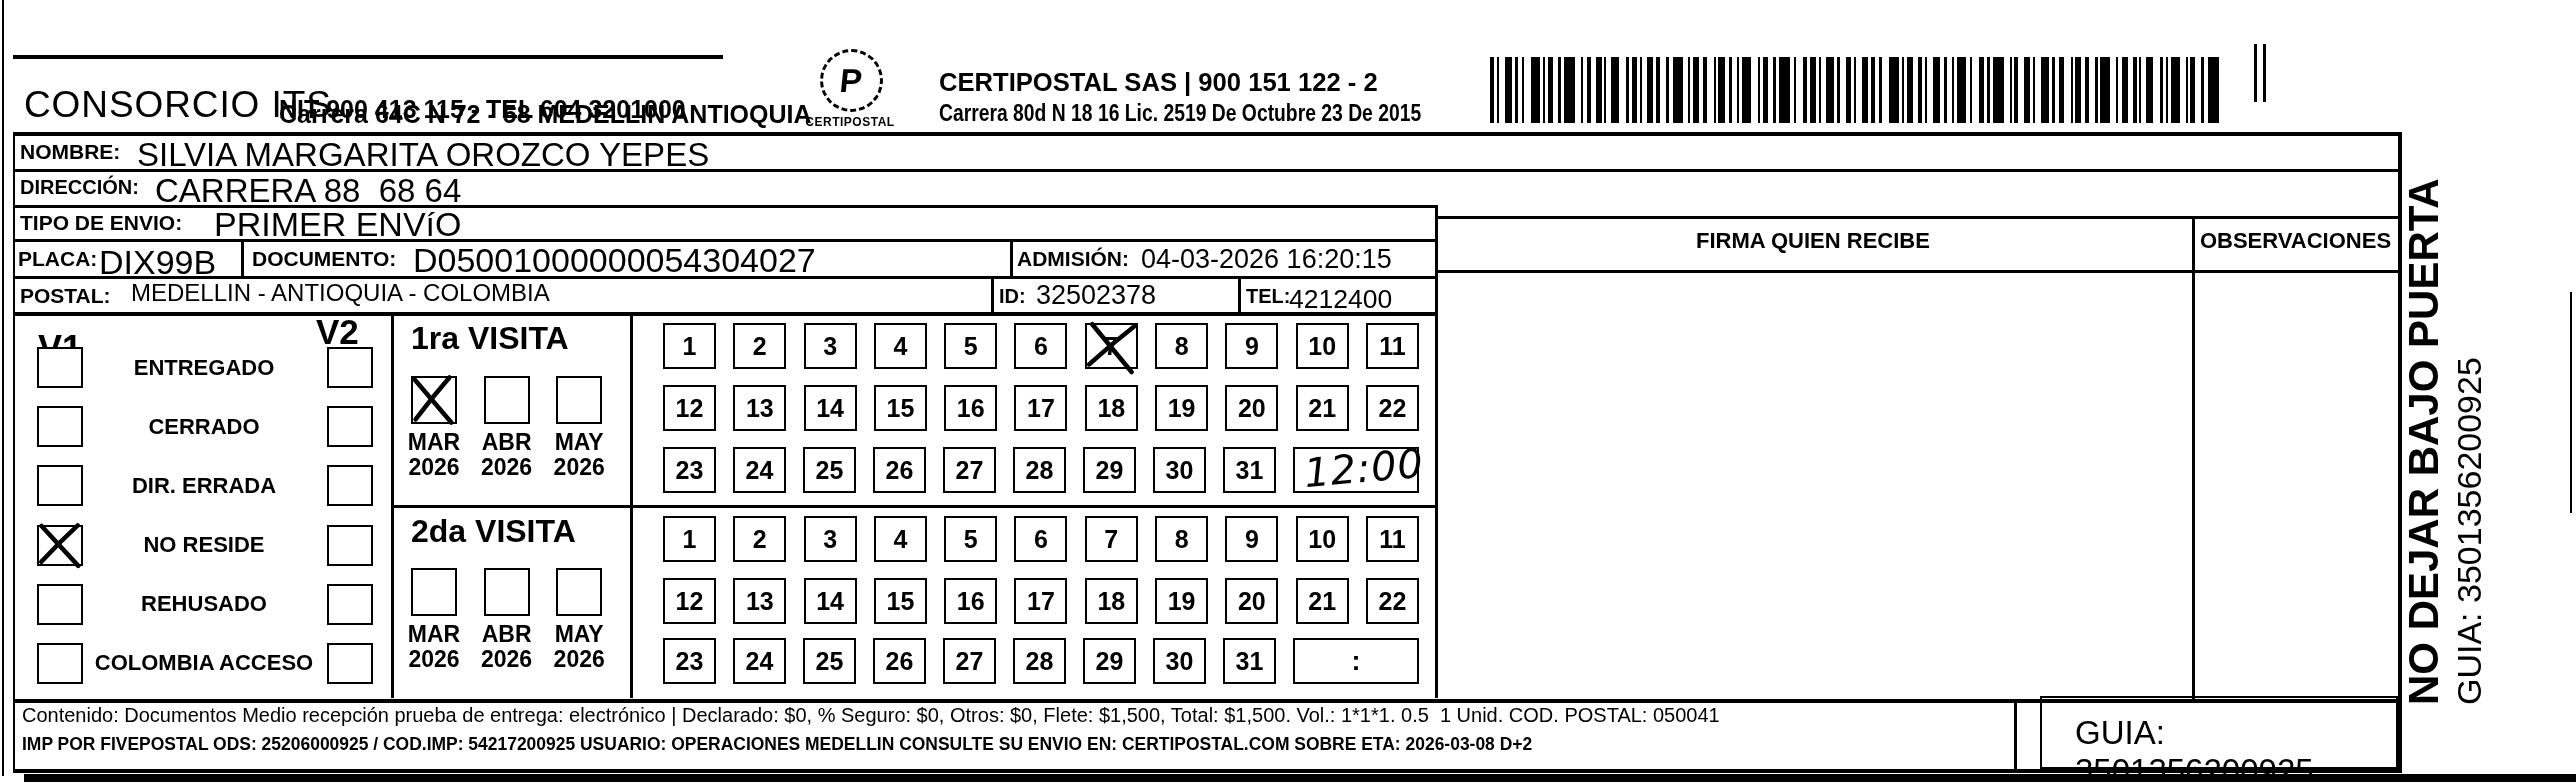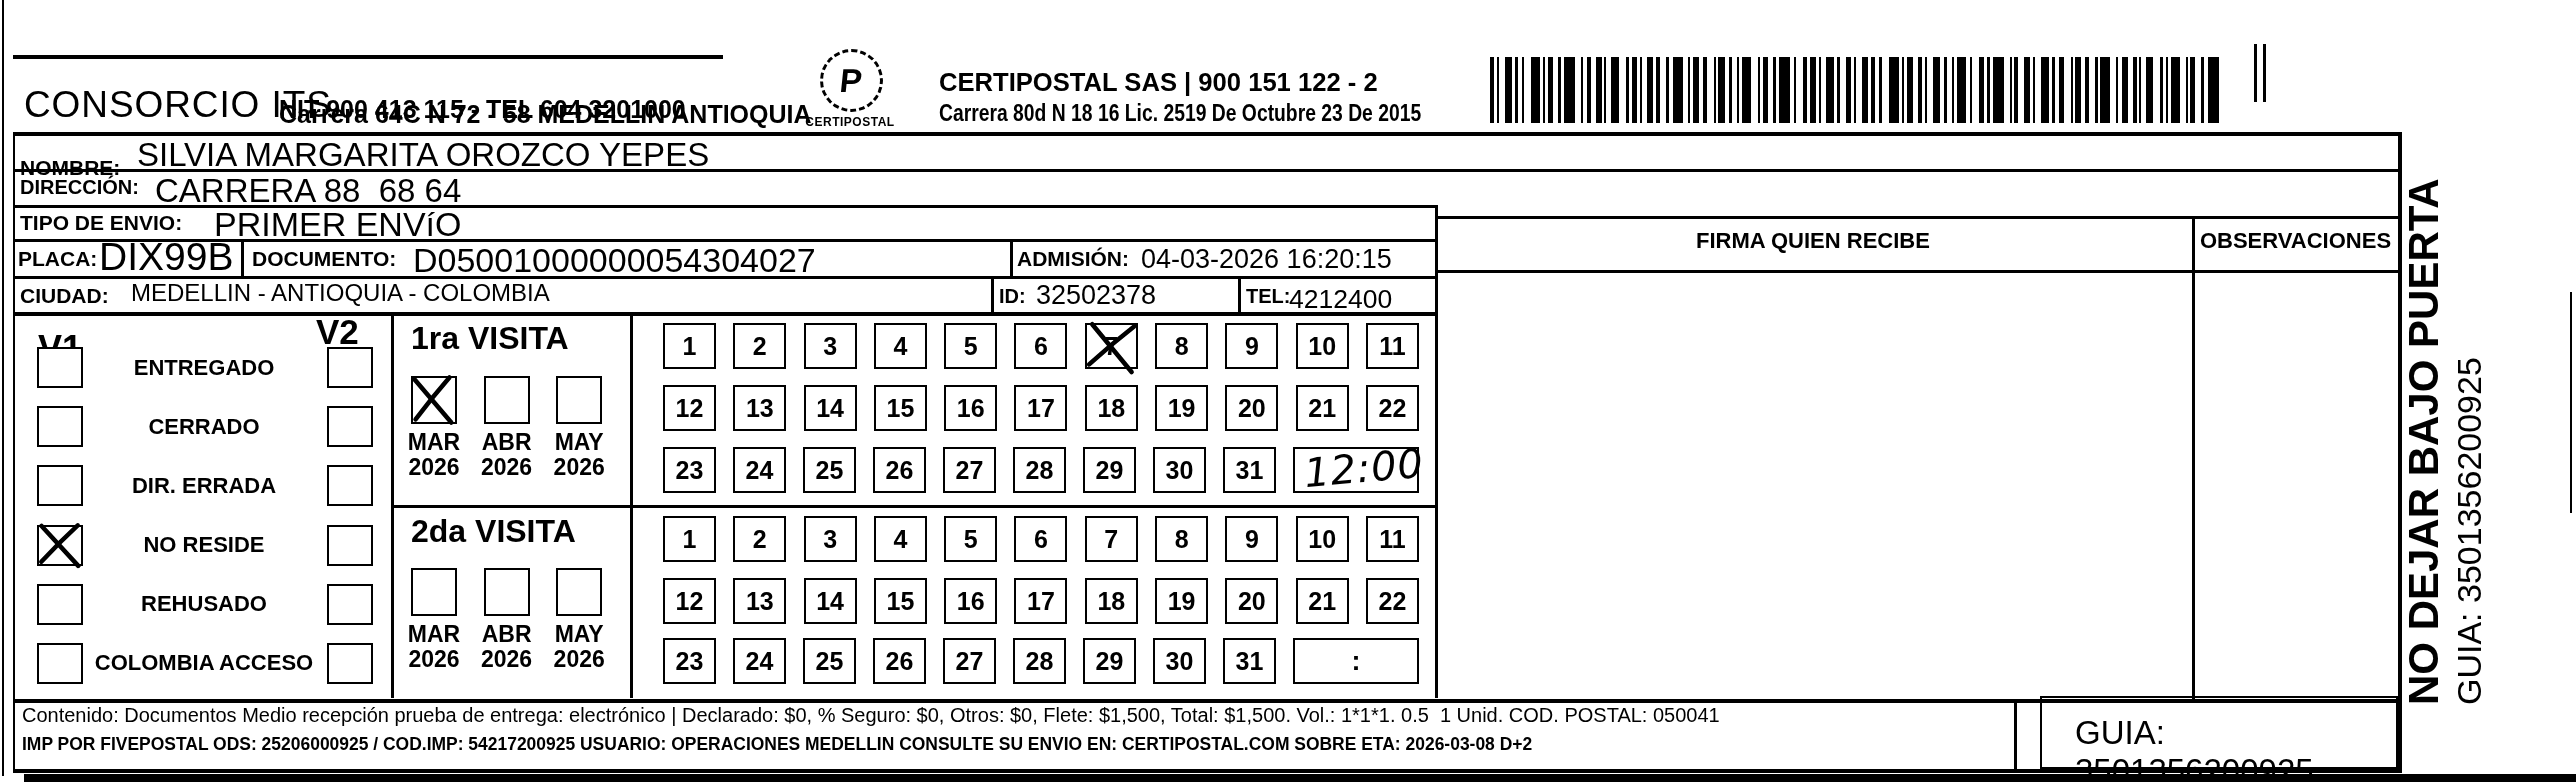--- a/index.html
+++ b/index.html
@@ -119,39 +119,39 @@
       <div class="abs b" style="left: 656px; top: 0px; width: 7.3px; height: 100%;"></div>
       <div class="abs b" style="left: 670px; top: 0px; width: 2.7px; height: 100%;"></div>
       <div class="abs b" style="left: 676px; top: 0px; width: 1.8px; height: 100%;"></div>
       <div class="abs b" style="left: 681px; top: 0px; width: 9px; height: 100%;"></div>
       <div class="abs b" style="left: 696px; top: 0px; width: 1.8px; height: 100%;"></div>
       <div class="abs b" style="left: 700px; top: 0px; width: 4.6px; height: 100%;"></div>
       <div class="abs b" style="left: 711px; top: 0px; width: 2.7px; height: 100%;"></div>
       <div class="abs b" style="left: 718px; top: 0px; width: 11px; height: 100%;"></div>
     </div>
 
-  <div class="abs lbl" style="left:20px;top:140px;font-size:21px;margin-top:16px;">NOMBRE:</div>
+  <div class="abs lbl" style="left:20px;top:140px;font-size:21px;">NOMBRE:</div>
   <div class="abs" style="left:137px;top:136px;font-size:33px;white-space:pre;">SILVIA MARGARITA OROZCO YEPES</div>
 
   <div class="abs lbl" style="left:20px;top:176px;font-size:20px;">DIRECCIÓN:</div>
   <div class="abs" style="left:155px;top:172px;font-size:33px;white-space:pre;">CARRERA 88  68 64</div>
 
   <div class="abs lbl" style="left:20px;top:211px;font-size:21px;">TIPO DE ENVIO:</div>
   <div class="abs" style="left:214px;top:205px;font-size:34px;">PRIMER ENVíO</div>
 
   <div class="abs lbl" style="left:18px;top:247px;font-size:21px;">PLACA:</div>
-  <div class="abs" style="left:99px;top:235px;font-size:39px;">DIX99B</div>
+  <div class="abs" style="left:99px;top:243px;font-size:34px;">DIX99B</div>
 
   <div class="abs lbl" style="left:252px;top:247px;font-size:21px;">DOCUMENTO:</div>
   <div class="abs" style="left:413px;top:241px;font-size:34px;">D05001000000054304027</div>
 
   <div class="abs lbl" style="left:1017px;top:247px;font-size:21px;">ADMISIÓN:</div>
   <div class="abs" style="left:1141px;top:244px;font-size:27px;">04-03-2026 16:20:15</div>
 
-  <div class="abs lbl" style="left:20px;top:284px;font-size:21px;">CIUDAD:</div>
+  <div class="abs lbl" style="left:20px;top:284px;font-size:21px;">POSTAL:</div>
   <div class="abs" style="left:131px;top:279px;font-size:24px;">MEDELLIN - ANTIOQUIA - COLOMBIA</div>
 
   <div class="abs lbl" style="left:999px;top:285px;font-size:20px;">ID:</div>
   <div class="abs" style="left:1036px;top:280px;font-size:27px;">32502378</div>
 
   <div class="abs lbl" style="left:1246px;top:285px;font-size:20px;">TEL:</div>
   <div class="abs" style="left:1289px;top:284px;font-size:26.5px;">4212400</div>
 
   <div class="abs lbl" style="left:1435px;top:228px;width:756px;text-align:center;font-size:22px;">FIRMA QUIEN RECIBE</div>
   <div class="abs lbl" style="left:2192px;top:228px;width:207px;text-align:center;font-size:22px;">OBSERVACIONES</div>

